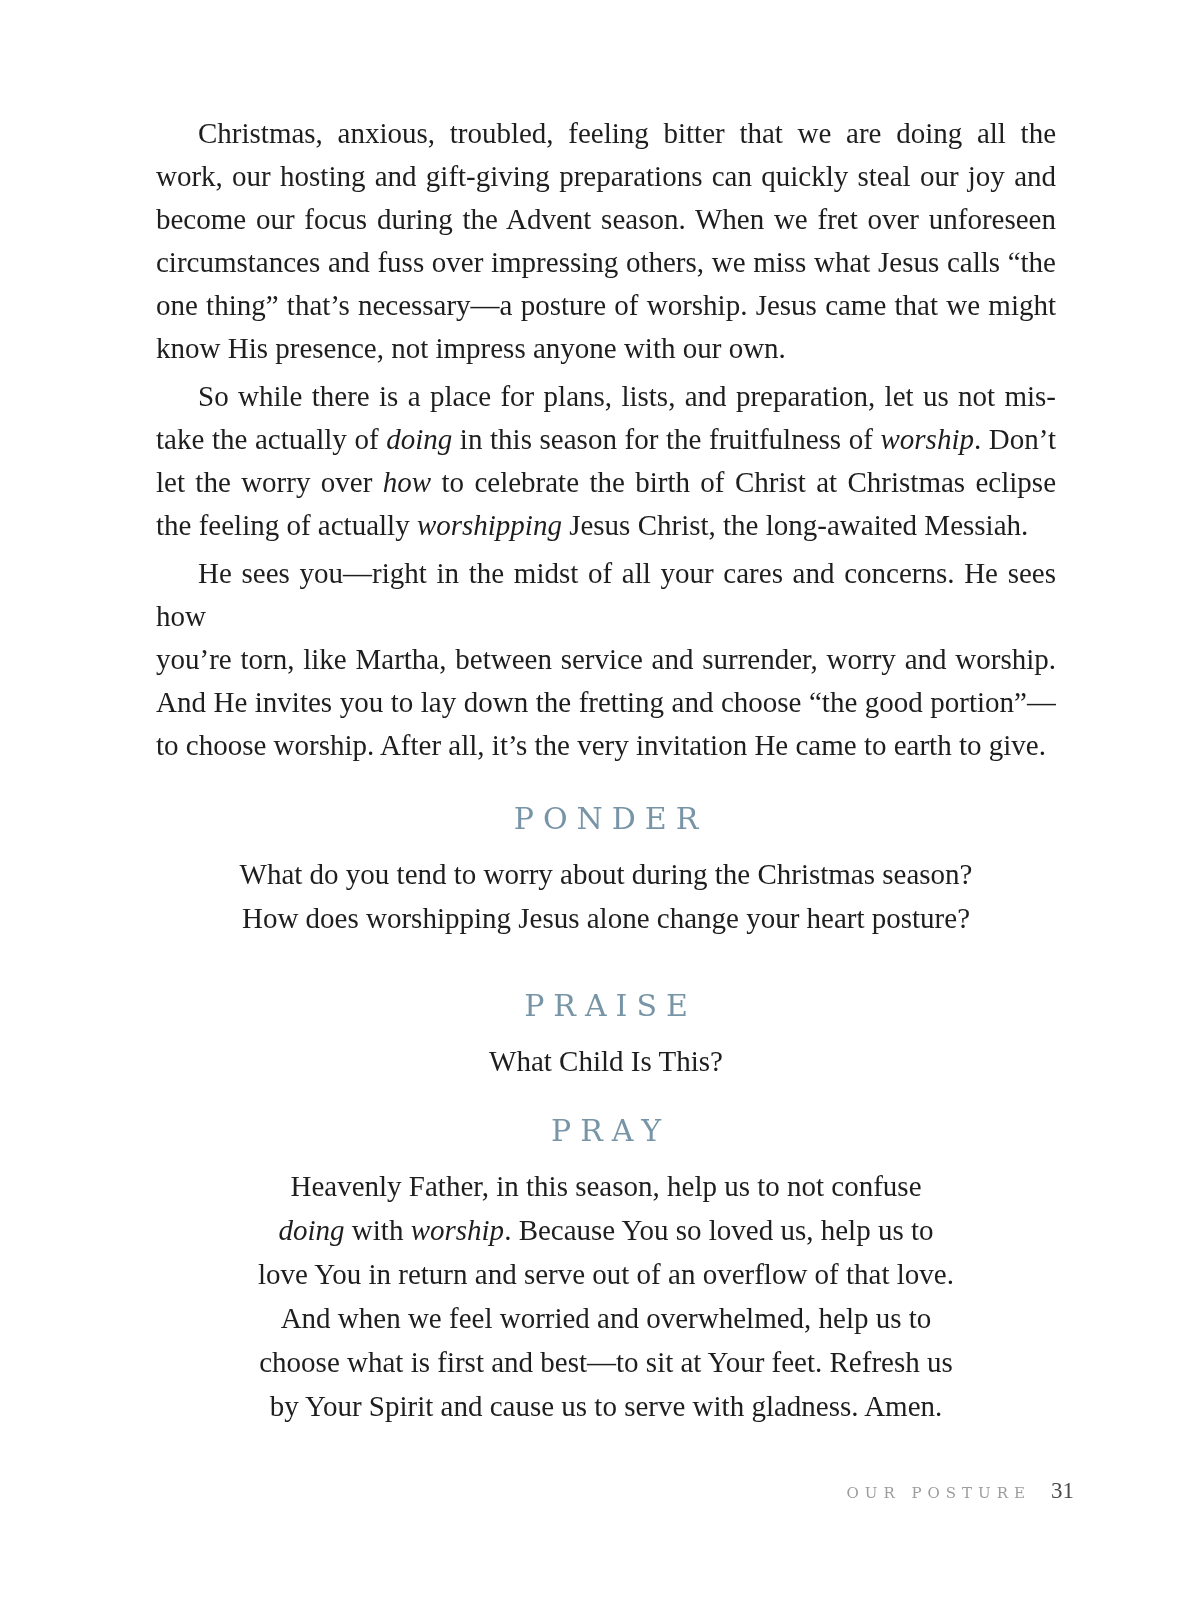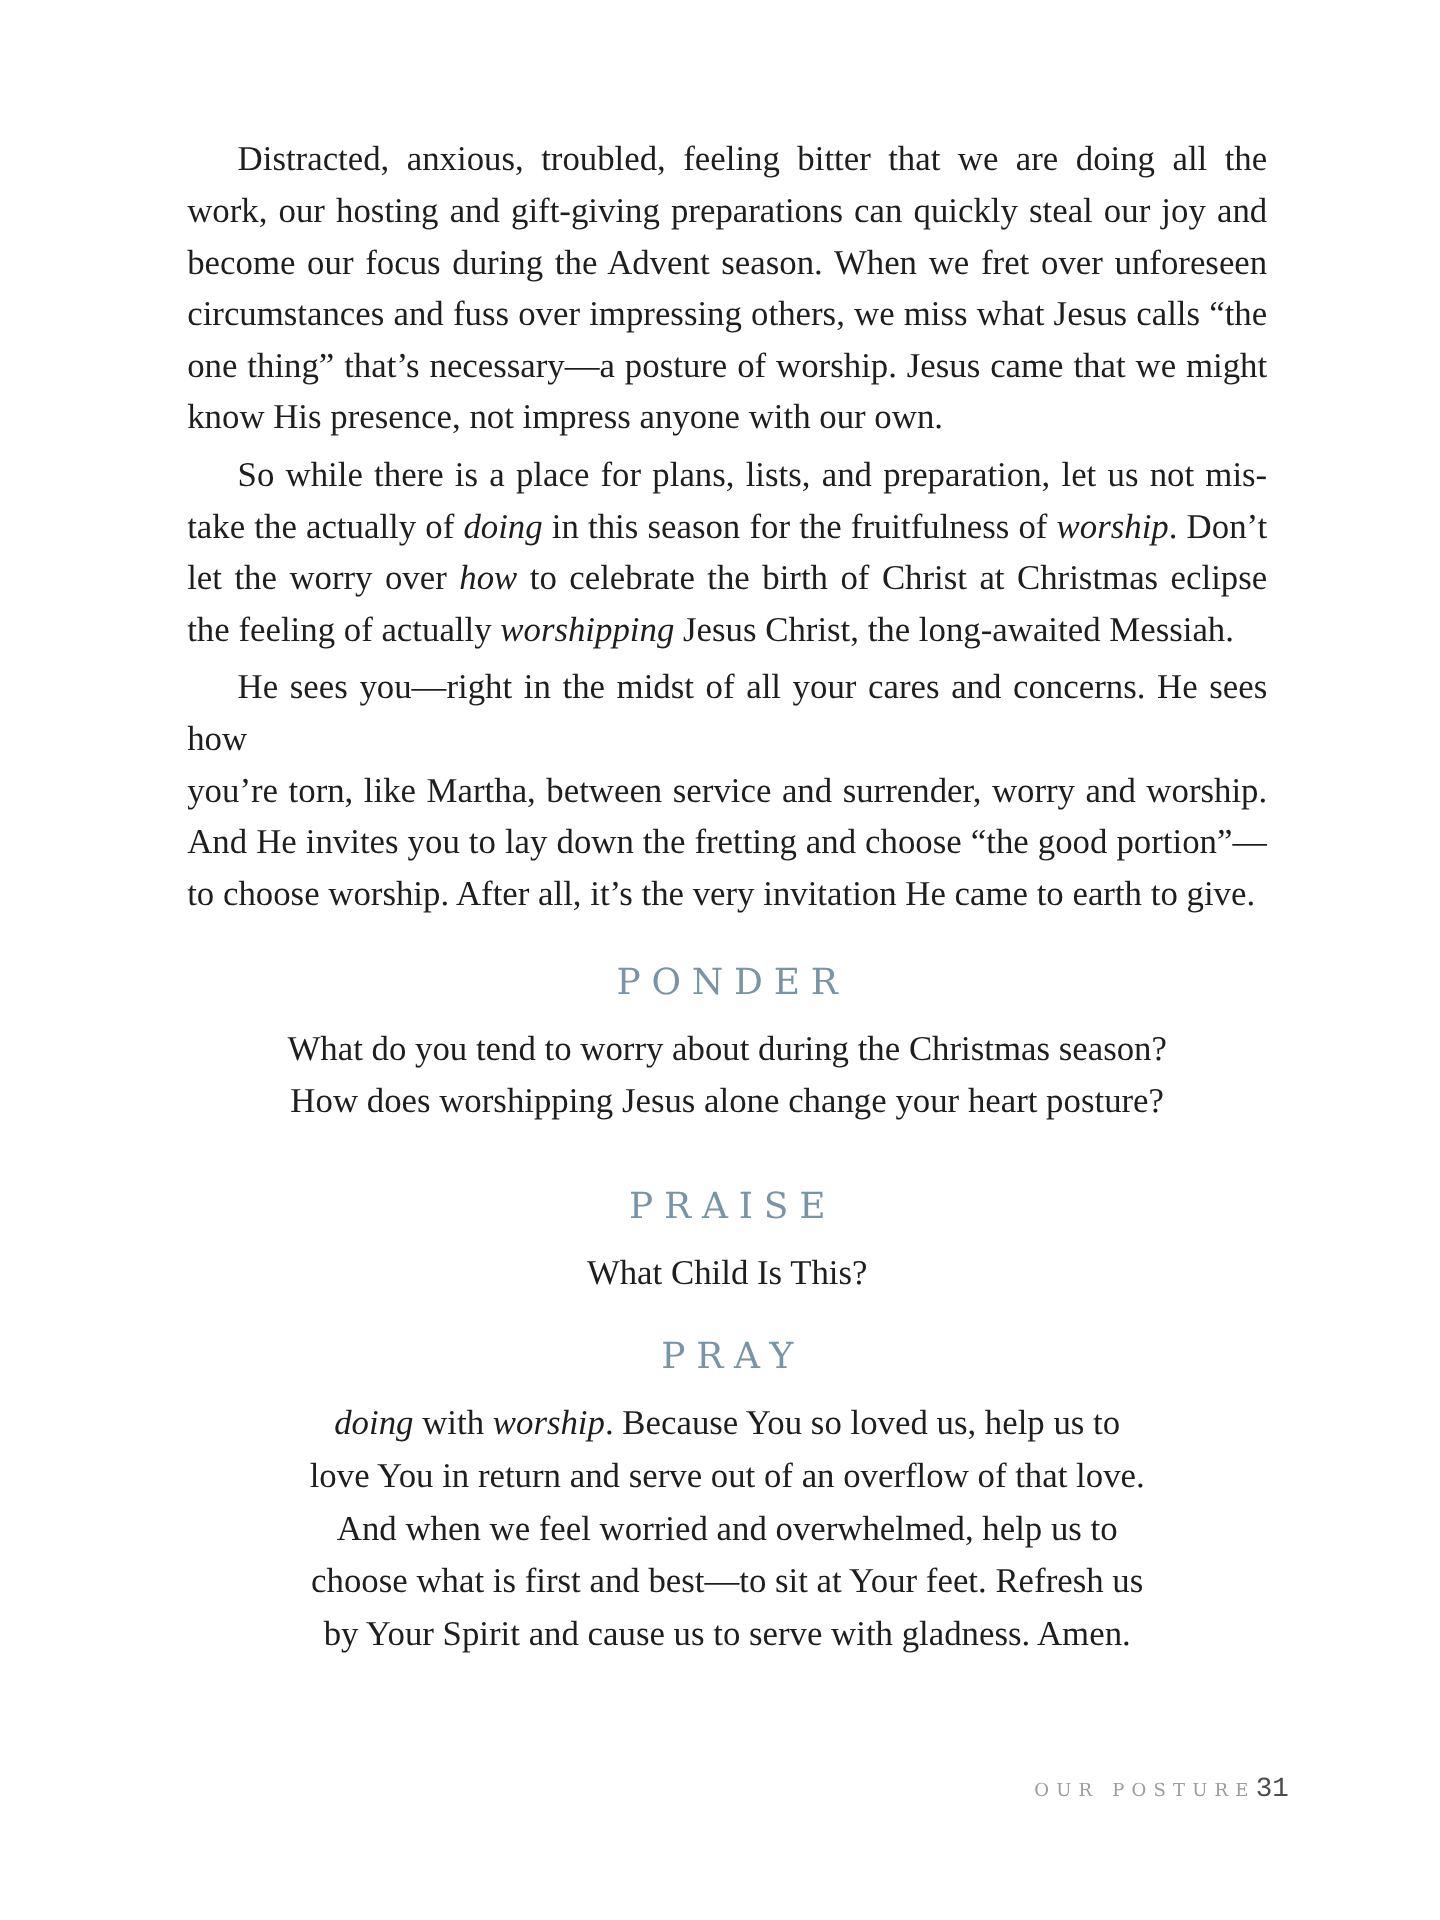--- a/index.html
+++ b/index.html
@@ -67,33 +67,34 @@
     display: flex;
     align-items: baseline;
   }
   .footer-label {
     font-family: "DejaVu Serif", "Liberation Serif", serif;
     font-size: 15px;
     letter-spacing: 6px;
     color: var(--footer-label);
   }
   .footer-page {
-    font-family: Liberation Mono, monospace;
+    font-family: Liberation Serif, serif;
     font-size: 23px;
     color: var(--footer-page);
+    margin-left: 20px;
   }
 </style>
 </head>
 <body>
 
 <div class="page">
   <div class="text-column">
     <div id="paragraphs">
         <div class="paragraph">
-          <div class="line justify indent"><span>Distracted, anxious, troubled, feeling bitter that we are doing all the</span></div>
+          <div class="line justify indent"><span>Christmas, anxious, troubled, feeling bitter that we are doing all the</span></div>
           <div class="line justify"><span>work, our hosting and gift-giving preparations can quickly steal our joy and</span></div>
           <div class="line justify"><span>become our focus during the Advent season. When we fret over unforeseen</span></div>
           <div class="line justify"><span>circumstances and fuss over impressing others, we miss what Jesus calls “the</span></div>
           <div class="line justify"><span>one thing” that’s necessary—a posture of worship. Jesus came that we might</span></div>
           <div class="line"><span>know His presence, not impress anyone with our own.</span></div>
         </div>
         <div class="paragraph">
           <div class="line justify indent"><span>So while there is a place for plans, lists, and preparation, let us not mis-</span></div>
           <div class="line justify"><span>take the actually of </span><span class="em">doing</span><span> in this season for the fruitfulness of </span><span class="em">worship</span><span>. Don’t</span></div>
           <div class="line justify"><span>let the worry over </span><span class="em">how</span><span> to celebrate the birth of Christ at Christmas eclipse</span></div>
@@ -111,20 +112,21 @@
           <div class="section-heading">PONDER</div>
           <div class="cline"><span>What do you tend to worry about during the Christmas season?</span></div>
           <div class="cline"><span>How does worshipping Jesus alone change your heart posture?</span></div>
         </div>
         <div class="section section-praise">
           <div class="section-heading">PRAISE</div>
           <div class="cline"><span>What Child Is This?</span></div>
         </div>
         <div class="section section-pray">
           <div class="section-heading">PRAY</div>
+          <div class="cline"><span>Heavenly Father, in this season, help us to not confuse</span></div>
           <div class="cline"><span class="em">doing</span><span> with </span><span class="em">worship</span><span>. Because You so loved us, help us to</span></div>
           <div class="cline"><span>love You in return and serve out of an overflow of that love.</span></div>
           <div class="cline"><span>And when we feel worried and overwhelmed, help us to</span></div>
           <div class="cline"><span>choose what is first and best—to sit at Your feet. Refresh us</span></div>
           <div class="cline"><span>by Your Spirit and cause us to serve with gladness. Amen.</span></div>
         </div>
       </div>
   </div>
   <div class="page-footer">
     <span class="footer-label">OUR POSTURE</span>

